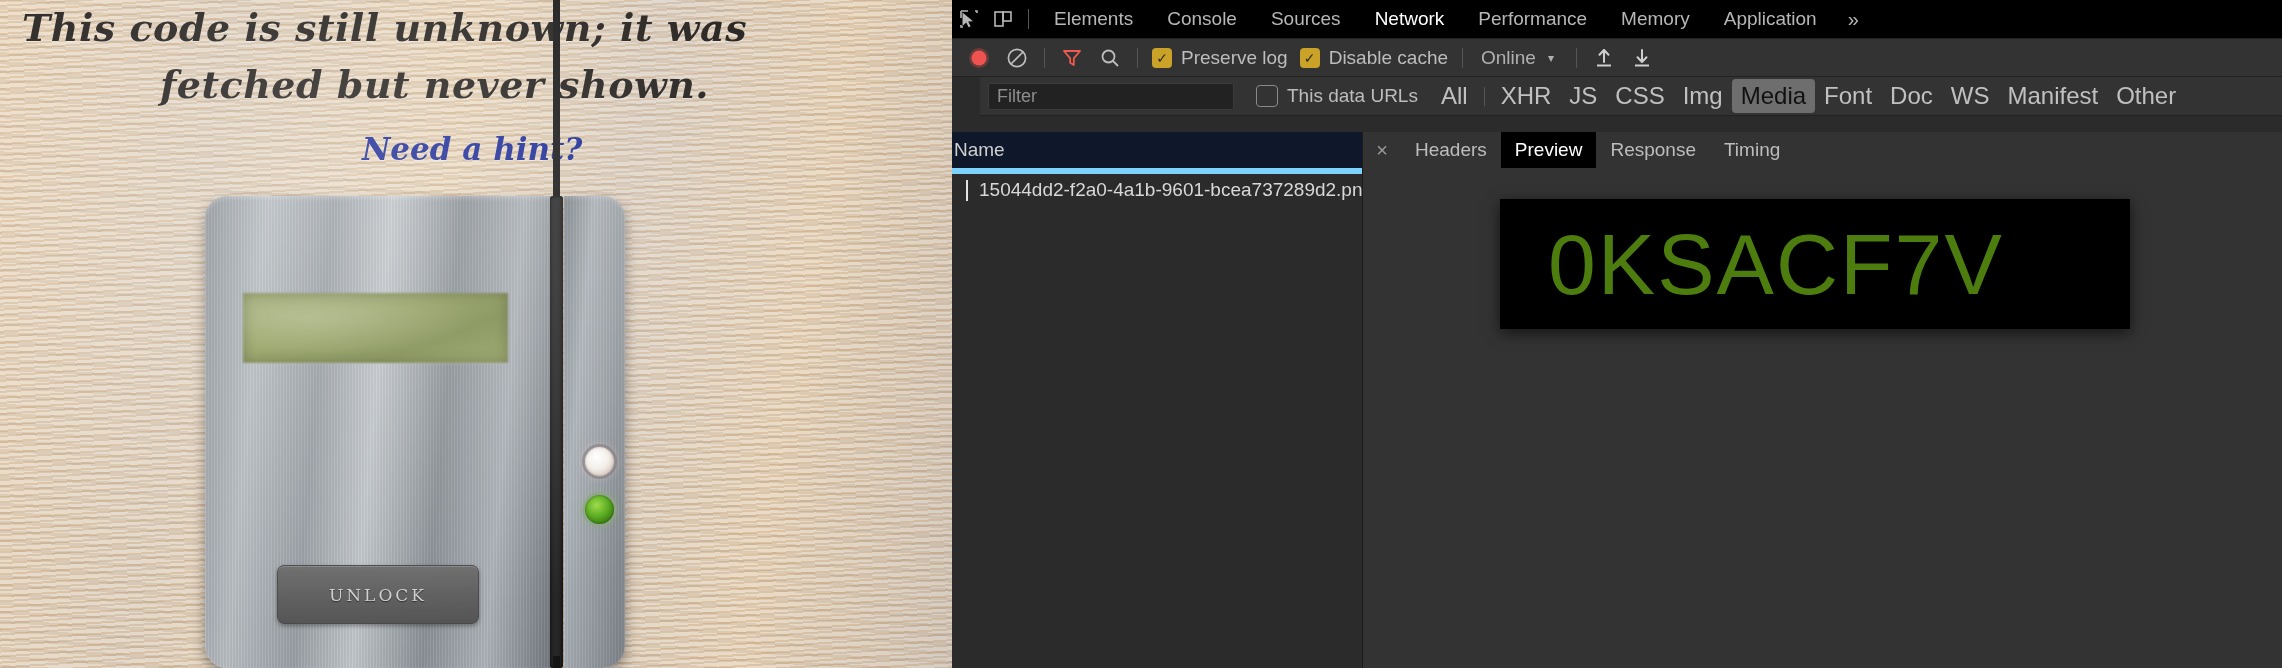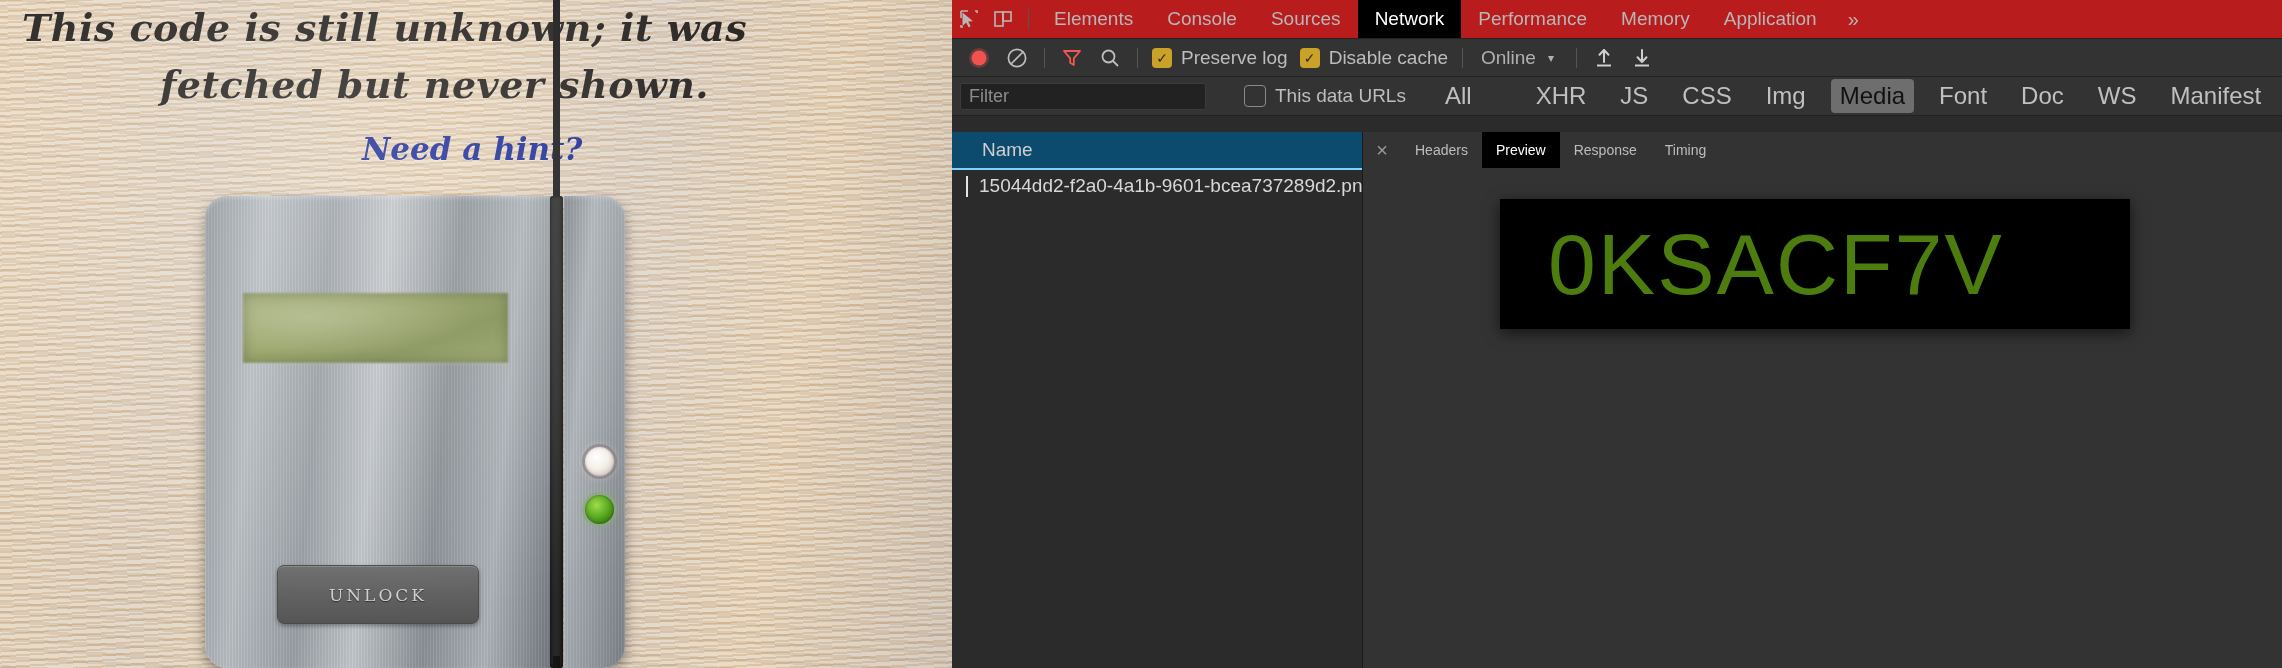--- a/index.html
+++ b/index.html
@@ -113,21 +113,21 @@
   .tl{width:21px;height:21px;border-radius:50%;}
   #tl-close{background:#ed6a5e;}
   #tl-min{background:#e8c44c;}
   #tl-max{background:#78c martyr;}
   #win-title{
     position:absolute;left:0;right:0;top:-7px;text-align:center;
     font-size:19px;color:#b9b9b9;white-space:nowrap;
   }
 
   #tabbar{
-    position:relative;height:38px;background:#b91c1c;border-bottom:1px solid #222;
+    position:relative;height:38px;background:#000000;border-bottom:1px solid #222;
     display:flex;align-items:stretch;text-align:center;
   }
   .tool-icon{
     width:34px;display:flex;align-items:center;justify-content:center;cursor:pointer;
   }
   .tool-icon svg{display:block;}
   .vdiv{width:1px;background:#555;margin:9px 8px;}
   .tab{
     display:flex;align-items:center;padding:0 17px;font-size:19px;color:#b7b7b7;cursor:pointer;
     white-space:nowrap;
@@ -147,52 +147,52 @@
     font-size:14px;color:#2e2a1c;
   }
   .cbox.on{background:#c9a227;}
   .cbox.off{background:transparent;border:1.5px solid #8a8a8a;}
   .cblabel{font-size:19px;color:#bdbdbd;white-space:nowrap;}
   .throttle{font-size:19px;color:#b0b0b0;padding:0 10px;cursor:pointer;white-space:nowrap;}
   .caret{color:#b0b0b0;font-size:12px;padding:0 14px 0 2px;cursor:pointer;}
 
   #filterbar{
     position:relative;height:38px;background:#333;border-bottom:1px solid #222;
-    display:flex;align-items:center;padding-left:8px;gap:16px;
+    display:flex;align-items:center;padding-left:8px;gap:0;margin-left:28px;
   }
   #filter-input{
     width:228px;height:25px;background:#222;border:1px solid #3b3b3b;border-radius:2px;
     color:#cfcfcf;font-size:18px;font-family:"Liberation Sans",sans-serif;padding:0 8px;outline:none;
   }
   #filter-input::placeholder{color:#8d8d8d;}
   .ftype{font-size:24px;color:#c0c0c0;padding:3px 9px;border-radius:4px;cursor:pointer;white-space:nowrap;}
   .ftype.active{background:#6e6e6e;color:#111;}
   .fdiv{width:1px;height:19px;background:#555;margin:0 7px;}
 
   #panes{position:absolute;left:0;top:132px;right:0;bottom:0;display:flex;}
   #listpane{width:410px;border-right:1px solid #1a1a1a;background:#2b2b2b;}
   #list-head{
-    height:36px;background:#0c4a6e;border-bottom:2px solid #7dd3fc;
-    display:flex;align-items:center;padding-left:30px;font-size:19px;color:#cfcfcf;
+    height:36px;background:#0f172a;border-bottom:6px solid #7dd3fc;
+    display:flex;align-items:center;padding-left:2px;font-size:19px;color:#cfcfcf;
   }
   .req-row{
     height:32px;display:flex;align-items:center;gap:11px;padding-left:14px;
     background:#2b2b2b;cursor:pointer;
   }
   .req-icon{width:17px;height:19px;background:#fff;border:1px solid #e2e2e2;}
   .req-name{font-size:19px;color:#d8d8d8;white-space:nowrap;}
 
   #detailpane{flex:1;background:#333;position:relative;}
   #detail-tabs{height:36px;display:flex;align-items:center;border-bottom:1px solid #1e1e1e;}
   #detail-close{
     width:38px;display:flex;align-items:center;justify-content:center;
     color:#9a9a9a;font-size:20px;cursor:pointer;
   }
   .dtab{
-    height:36px;display:flex;align-items:center;padding:0 14px;font-size:14px;color:#bdbdbd;cursor:pointer;
+    height:36px;display:flex;align-items:center;padding:0 14px;font-size:19px;color:#bdbdbd;cursor:pointer;
   }
   .dtab.active{background:#000;color:#fff;}
   #preview-area{position:absolute;left:0;top:36px;right:0;bottom:0;background:#333;overflow:hidden;}
   #preview-img{
     position:absolute;left:137px;top:31px;width:630px;height:130px;background:#000;
     display:flex;align-items:center;justify-content:flex-start;
     box-shadow:0 4px 14px rgba(0,0,0,.6);
   }
   #preview-code{
     color:#4d7c0f;font-family:"Liberation Sans",sans-serif;font-size:86px;

